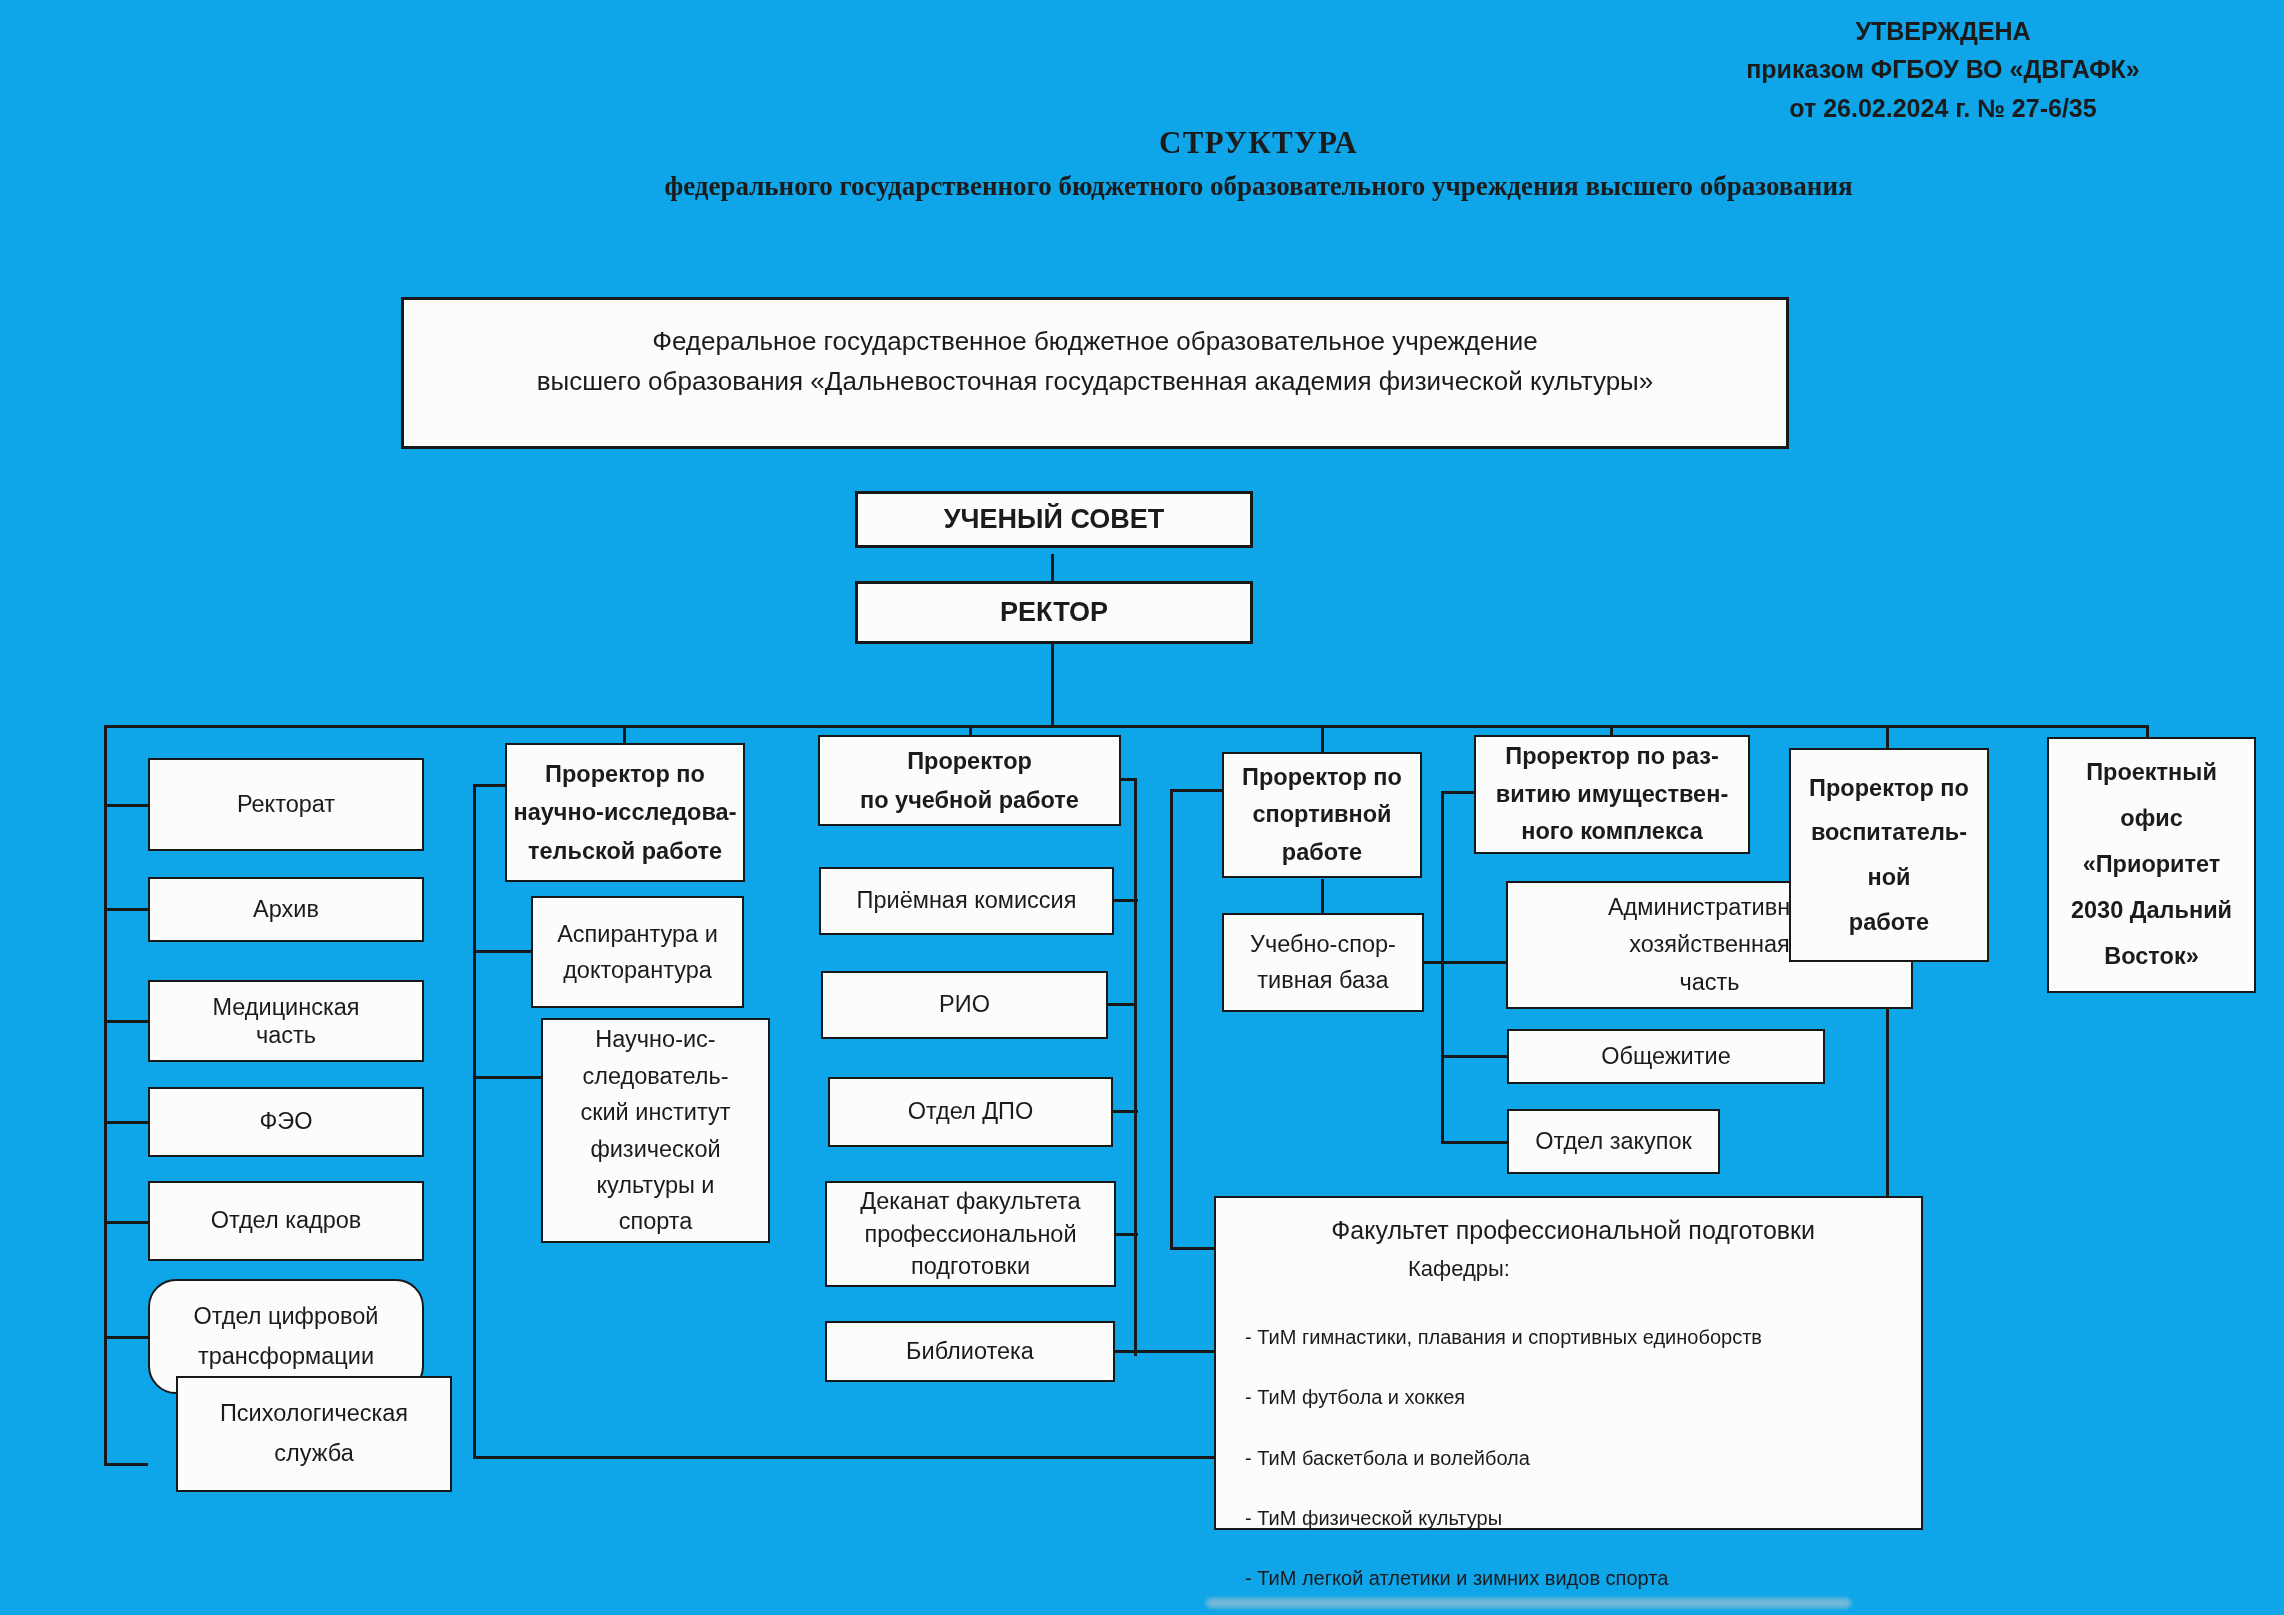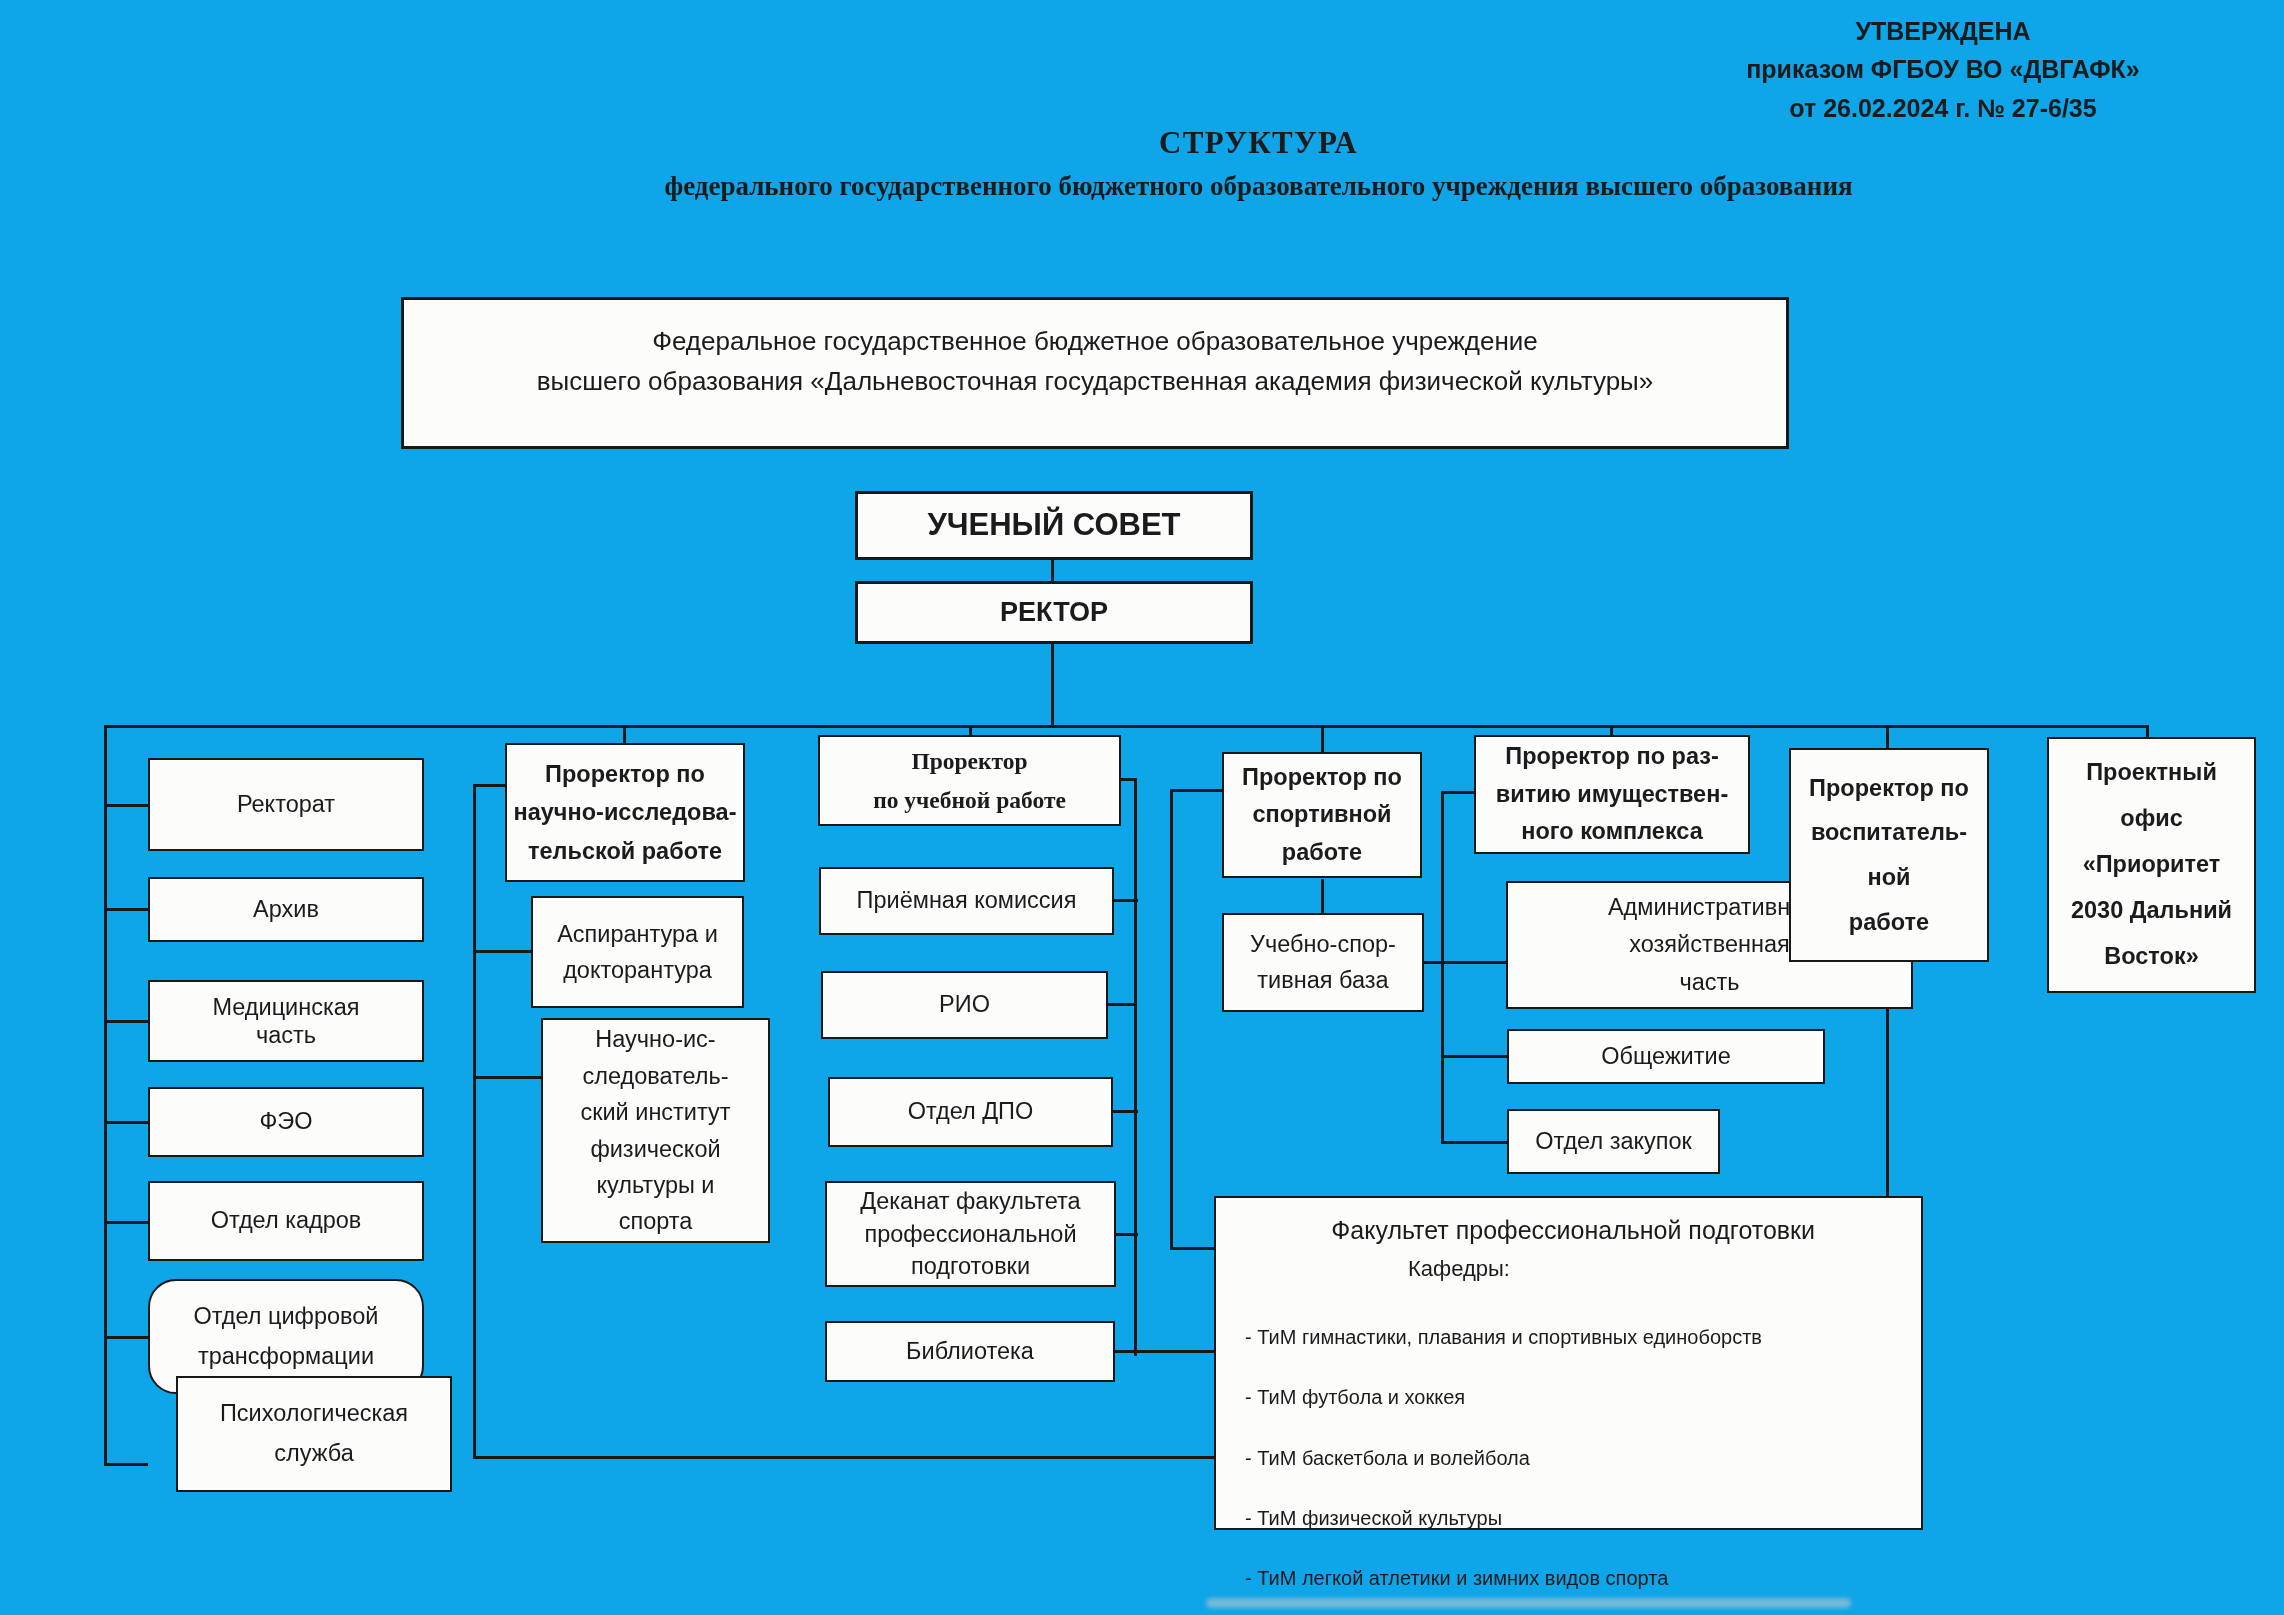--- a/index.html
+++ b/index.html
@@ -73,21 +73,21 @@
   </div>
 
   <div class="doc-title">
     <div class="t1">СТРУКТУРА</div>
     <div class="t2">федерального государственного бюджетного образовательного учреждения высшего образования</div>
   </div>
 
   <div class="box institution b5" style="left:401px;top:297px;width:1388px;height:152px;">Федеральное государственное бюджетное образовательное учреждение
 высшего образования «Дальневосточная государственная академия физической культуры»</div>
 
-  <div class="box bold b5" style="left:855px;top:491px;width:398px;height:69px;font-size:31px;">УЧЕНЫЙ СОВЕТ</div>
+  <div class="box bold b5" style="left:855px;top:491px;width:398px;height:57px;font-size:27px;">УЧЕНЫЙ СОВЕТ</div>
   <div class="v" style="left:1051px;top:554px;height:27px;"></div>
   <div class="box bold b5" style="left:855px;top:581px;width:398px;height:63px;font-size:27px;">РЕКТОР</div>
   <div class="v" style="left:1051px;top:644px;height:82px;"></div>
 
   <div class="h" style="left:104px;top:725px;width:2045px;"></div>
 
   <div class="v" style="left:623px;top:727px;height:17.6px;"></div>
   <div class="v" style="left:969px;top:727px;height:9.8px;"></div>
   <div class="v" style="left:1321px;top:727px;height:27px;"></div>
   <div class="v" style="left:1610px;top:727px;height:9.8px;"></div>
@@ -125,21 +125,21 @@
 
   <div class="box" style="left:531px;top:896px;width:213px;height:112px;line-height:1.55;">Аспирантура и
 докторантура</div>
   <div class="box" style="left:541px;top:1018px;width:229px;height:225px;line-height:1.55;">Научно-ис-
 следователь-
 ский институт
 физической
 культуры и
 спорта</div>
 
-  <div class="box bold" style="left:818px;top:735px;width:303px;height:91px;line-height:1.65;font-family:Liberation Serif, serif;">Проректор
+  <div class="box bold" style="left:818px;top:735px;width:303px;height:91px;line-height:1.65;">Проректор
 по учебной работе</div>
   <div class="v" style="left:1134px;top:778px;height:578px;"></div>
   <div class="h" style="left:1121px;top:778px;width:16.3px;"></div>
   <div class="h" style="left:1114px;top:899px;width:23.5px;"></div>
   <div class="h" style="left:1108px;top:1003px;width:29px;"></div>
   <div class="h" style="left:1113px;top:1110px;width:25px;"></div>
   <div class="h" style="left:1116px;top:1233px;width:21.5px;"></div>
   <div class="h" style="left:1115px;top:1350px;width:101px;"></div>
 
   <div class="box" style="left:819px;top:867px;width:295px;height:68px;">Приёмная комиссия</div>

